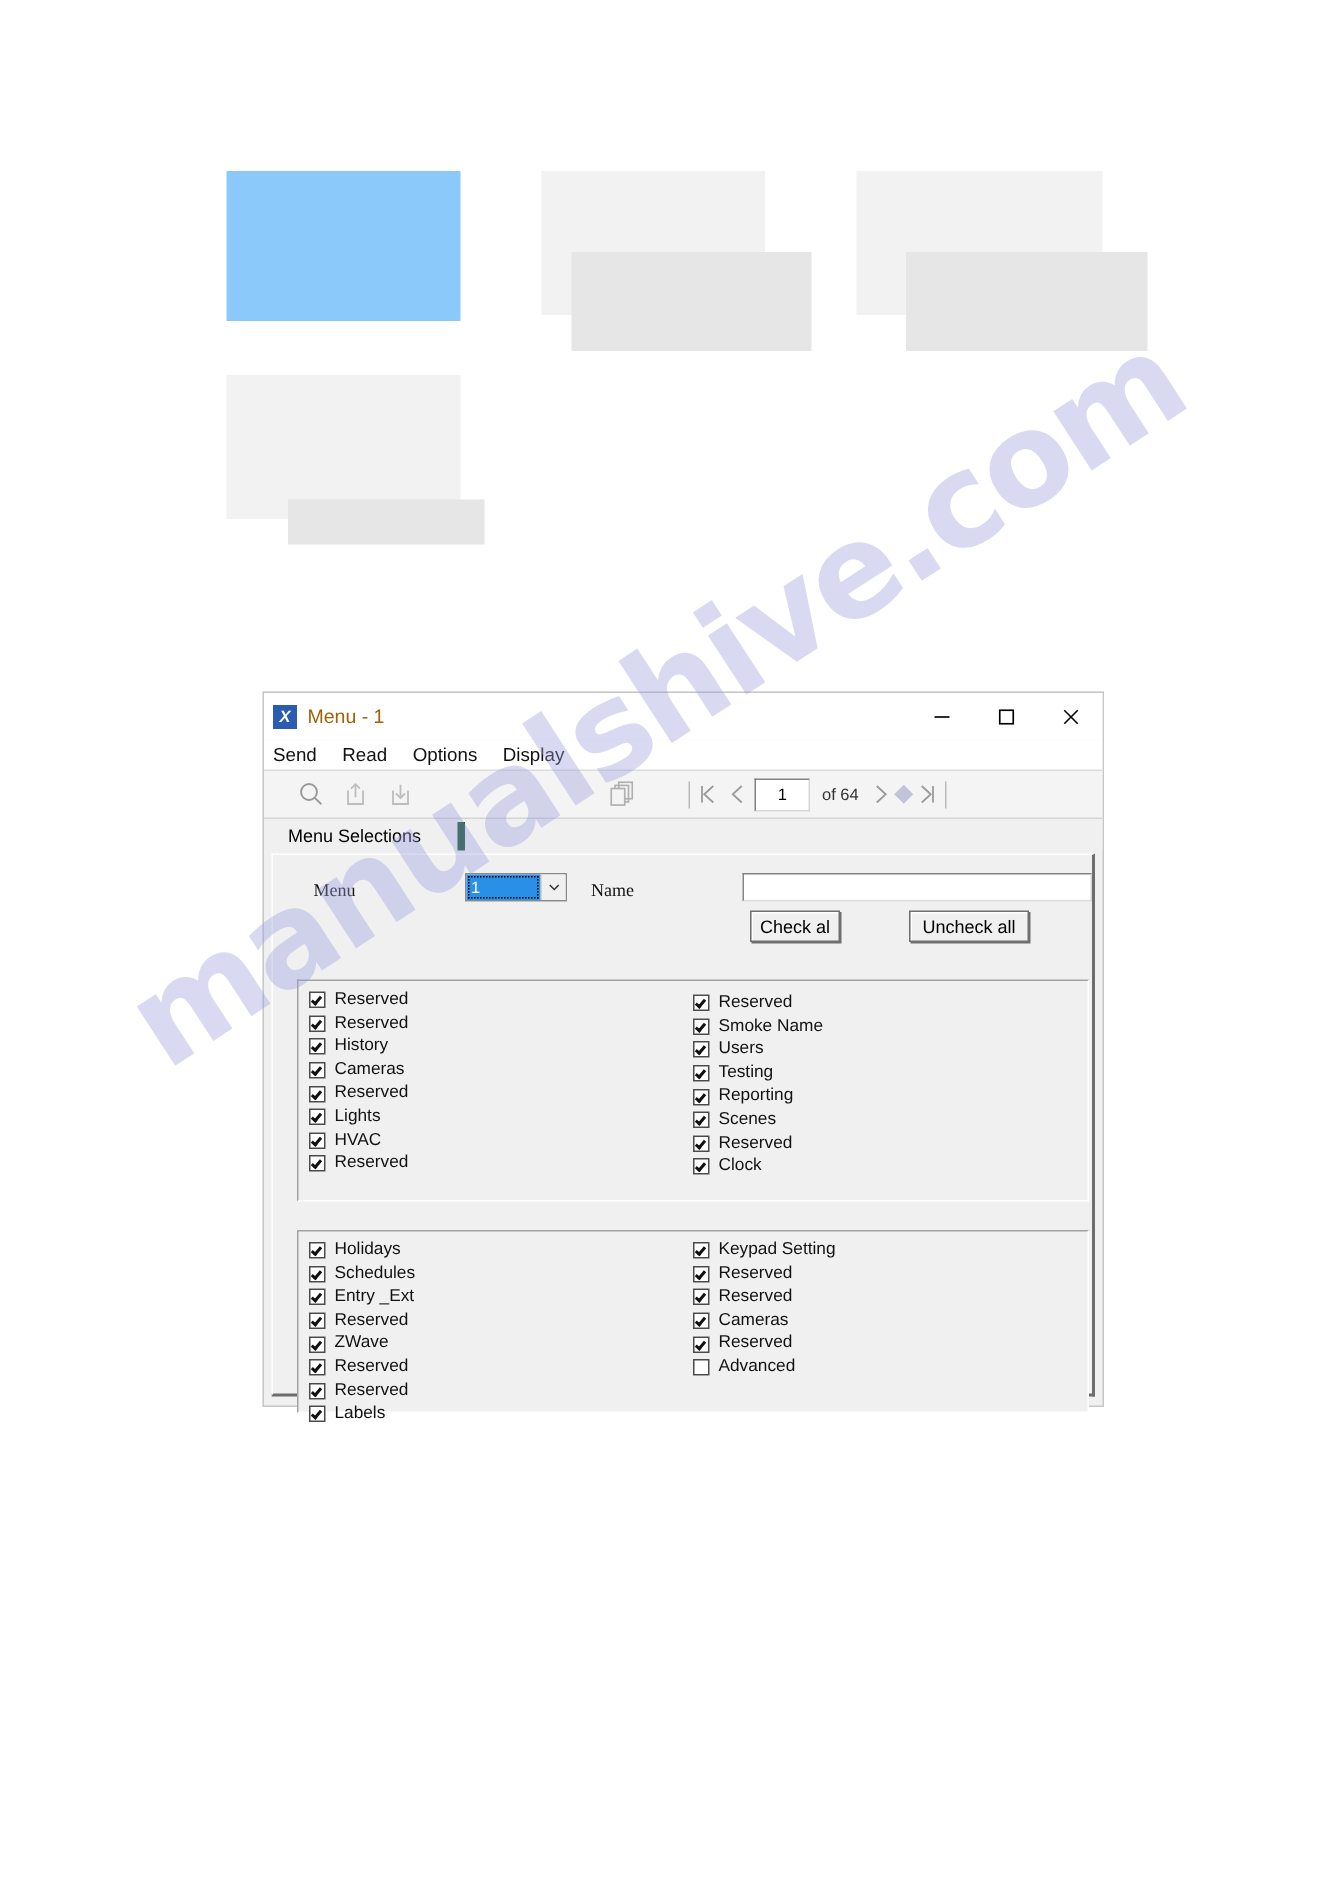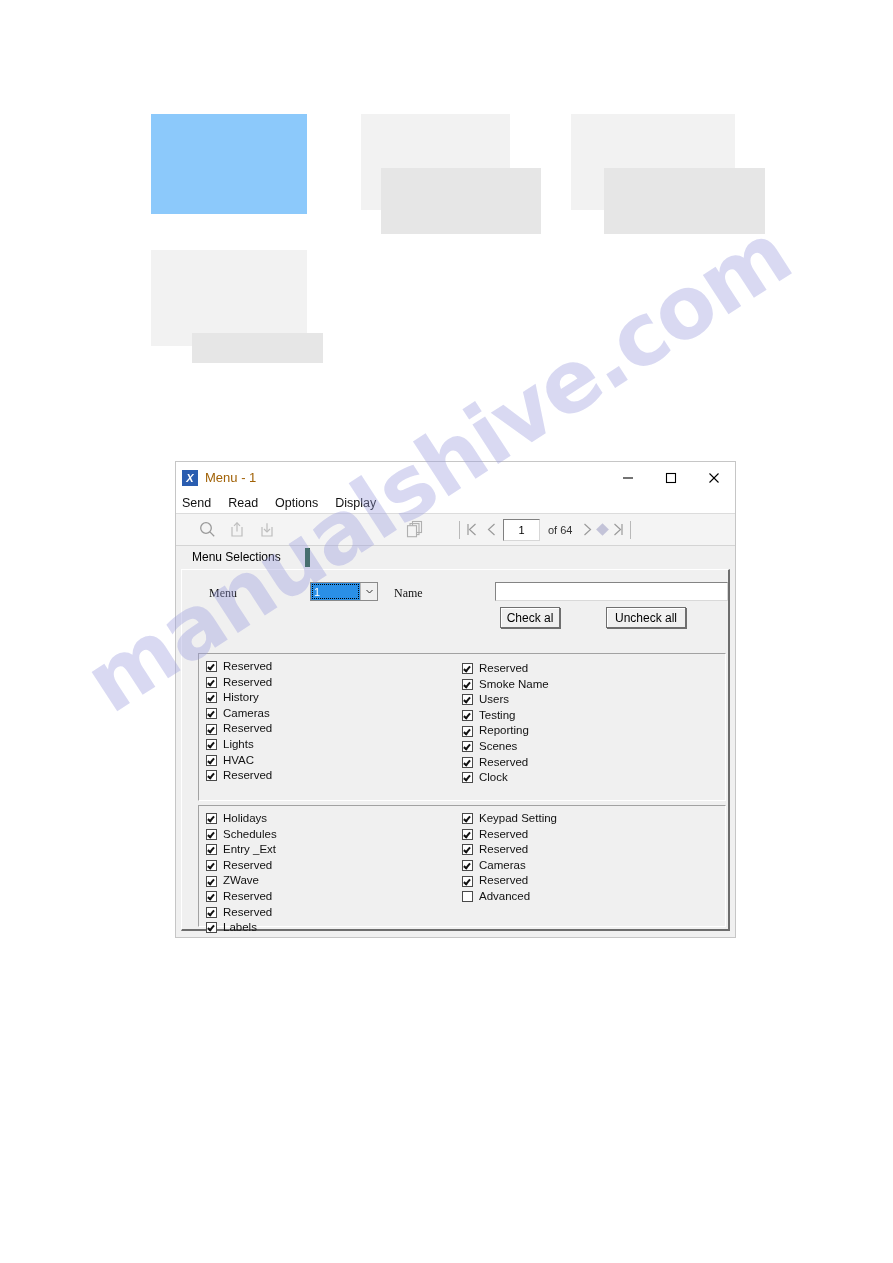--- a/index.html
+++ b/index.html
@@ -305,21 +305,21 @@
     width: 528px;
     background: #f0f0f0;
     border-top: 1px solid #a2a2a2;
     border-left: 1px solid #a2a2a2;
     border-right: 1px solid #ffffff;
     border-bottom: 1px solid #ffffff;
     box-sizing: border-box;
     margin-top: 16px;
   }
   .groupbox-1 { top: 67px;  height: 148px; }
-  .groupbox-2 { top: 219px; height: 122px; }
+  .groupbox-2 { top: 234px; height: 122px; }
 
   .gcol {
     position: absolute;
     top: 5px;
   }
   .gcol-left  { left: 7px; }
   .gcol-right { left: 263px; }
   .gcol-right.g1 { top: 7px; }
 
   .cbrow {

